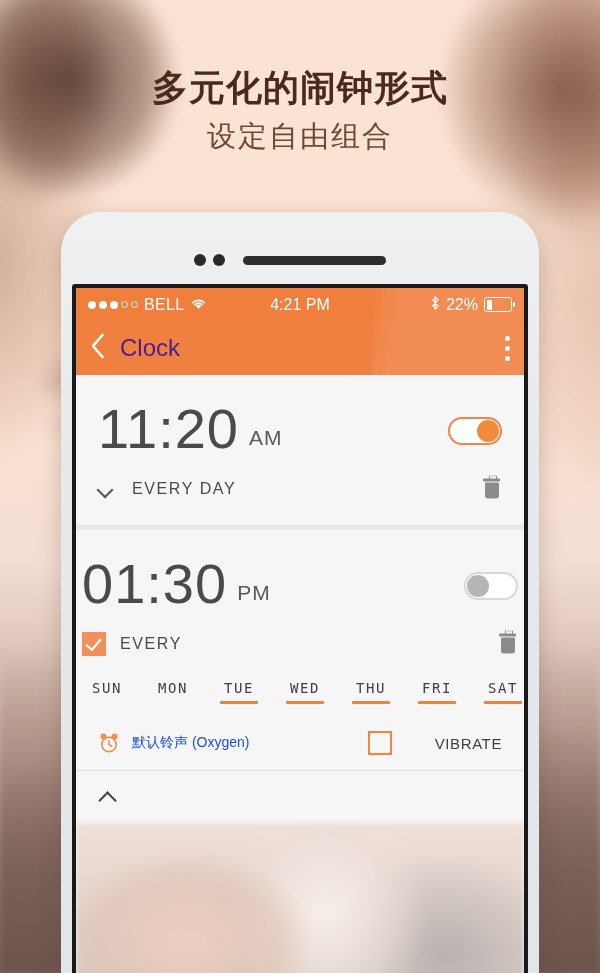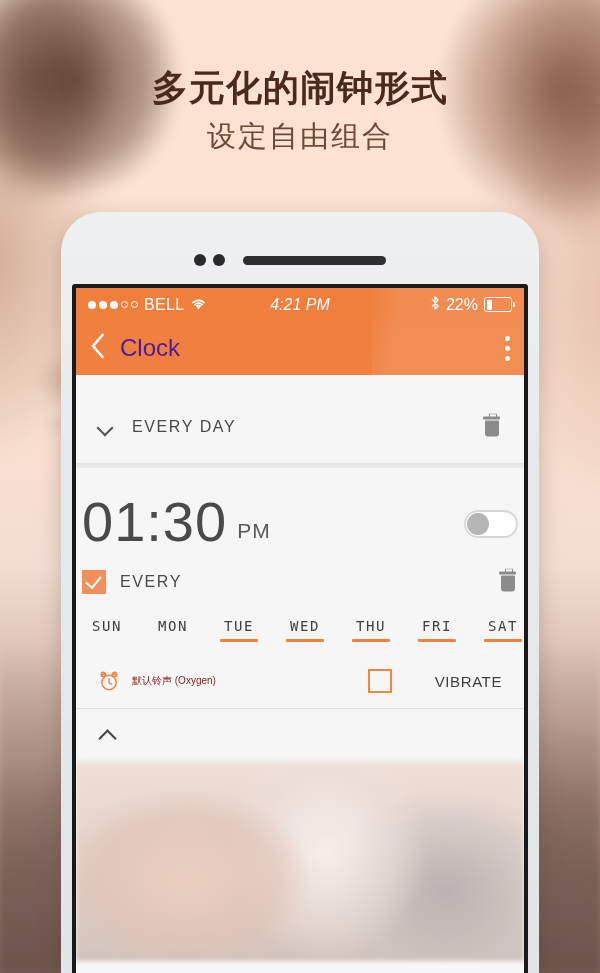--- a/index.html
+++ b/index.html
@@ -90,21 +90,21 @@
   
   .statusbar{
     position:relative;height:33px;background:#f07f3e;color:#fff;
     display:flex;align-items:center;padding:0 12px;box-sizing:border-box;font-size:16px;
   }
   .sb-left{display:flex;align-items:center;gap:6px;}
   .sb-dots{display:flex;align-items:center;gap:3px;}
   .sb-dots i{width:8px;height:8px;border-radius:50%;display:block;background:#fff;}
   .sb-dots i.hollow{background:transparent;border:1.5px solid #fff;width:5px;height:5px;}
   .sb-carrier{font-size:16px;letter-spacing:.3px;}
-  .sb-center{position:absolute;left:0;right:0;text-align:center;font-size:16px;pointer-events:none;font-style:italic;}
+  .sb-center{position:absolute;left:0;right:0;text-align:center;font-size:16px;pointer-events:none;}
   .sb-right{margin-left:auto;display:flex;align-items:center;gap:6px;z-index:2;}
   .batt{width:26px;height:13px;border:1.6px solid #fff;border-radius:2.5px;position:relative;}
   .batt:after{content:"";position:absolute;right:-4px;top:3.5px;width:2.5px;height:5px;background:#fff;border-radius:0 1px 1px 0;}
   .batt b{position:absolute;left:1.5px;top:1.5px;bottom:1.5px;width:22%;background:#fff;display:block;border-radius:1px;}
 
   
   .navbar{position:relative;height:54px;background:#f08040;display:flex;align-items:center;padding:0 14px;box-sizing:border-box;}
   .navbar .sheen{position:absolute;right:0;top:-33px;bottom:0;width:152px;
     background:linear-gradient(100deg, rgba(255,255,255,0) 0%, rgba(255,255,255,.10) 18%, rgba(255,255,255,.10) 100%);
     pointer-events:none;}
@@ -144,21 +144,21 @@
   .chk.empty{border:2px solid #f2853f;background:transparent;}
 
   .days{display:flex;justify-content:space-between;padding:14px 6px 12px;gap:28px;}
   .day{display:flex;flex-direction:column;align-items:center;width:48px;}
   .day span{font-size:14px;color:#3f3f3f;letter-spacing:1.6px;font-family:"DejaVu Sans Mono","Liberation Mono",monospace;}
   .day u{display:block;height:3px;width:38px;margin-top:5px;background:transparent;border-radius:1px;}
   .day.sel u{background:#f0823c;}
 
   .ring-row{display:flex;align-items:center;height:54px;padding:0 22px;box-sizing:border-box;background:#f6f6f6;}
   .alarm-ico{width:22px;height:22px;position:relative;margin-right:12px;flex:none;}
-  .ring-label{font-size:10px;color:#7f1d1d;}
+  .ring-label{font-size:14px;color:#1d4ed8;}
   .vib{margin-left:auto;display:flex;align-items:center;gap:30px;}
   .vib .chk{margin-right:13px;}
   .vib-label{font-size:15px;color:#3f3f3f;letter-spacing:.6px;}
 
   .collapse-row{height:52px;background:#f6f6f6;display:flex;align-items:center;padding:0 22px;box-sizing:border-box;}
   .chev-up{width:20px;height:14px;position:relative;}
   .chev-up:before{content:"";position:absolute;left:3px;top:4px;width:11px;height:11px;border-left:2.6px solid #444;border-top:2.6px solid #444;transform:rotate(45deg);}
 
   .photo-area{position:relative;height:200px;overflow:hidden;
     background:
@@ -242,20 +242,27 @@
         </span>
         <span class="nav-title" style="z-index:2;">Clock</span>
         <span class="kebab">
             <i></i>
             <i></i>
             <i></i>
           </span>
       </div>
 
       <div class="card card1">
+        <div class="time-row">
+          <span class="time">11:20</span>
+          <span class="ampm">AM</span>
+          <span class="toggle on">
+              <i class="knob"></i>
+            </span>
+        </div>
         <div class="meta-row">
           <span class="chev-down"></span>
           <span class="meta-label">EVERY DAY</span>
           <span class="trash">
             <i class="handle"></i>
               <i class="lid"></i>
               <i class="body"></i>
           </span>
         </div>
       </div>

